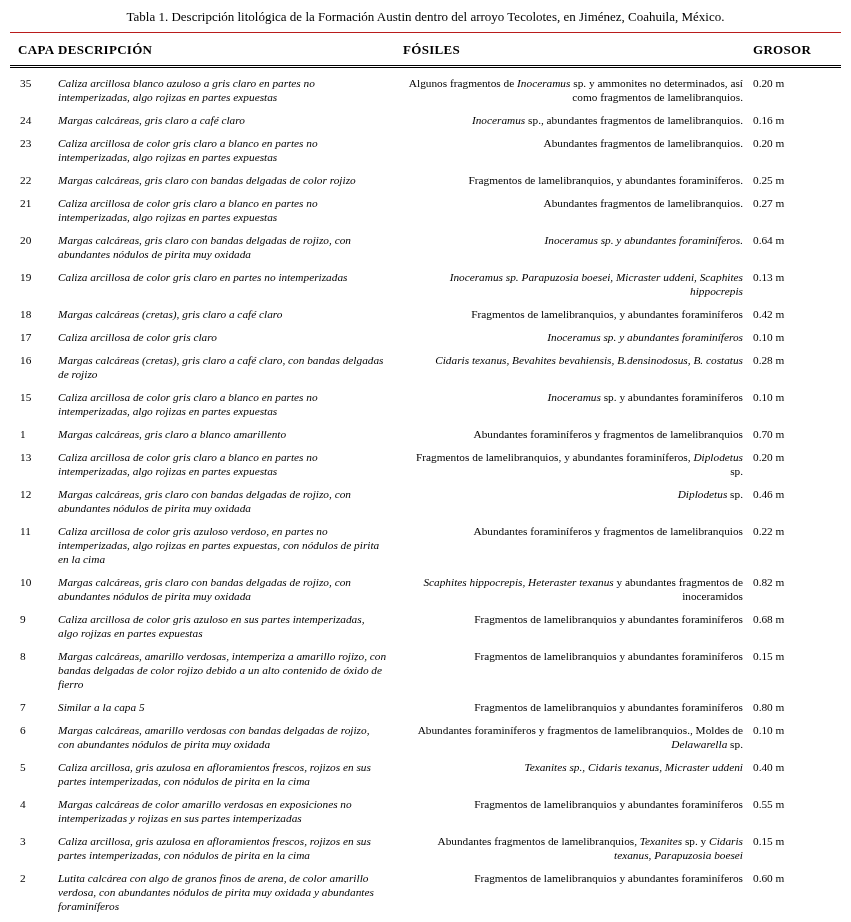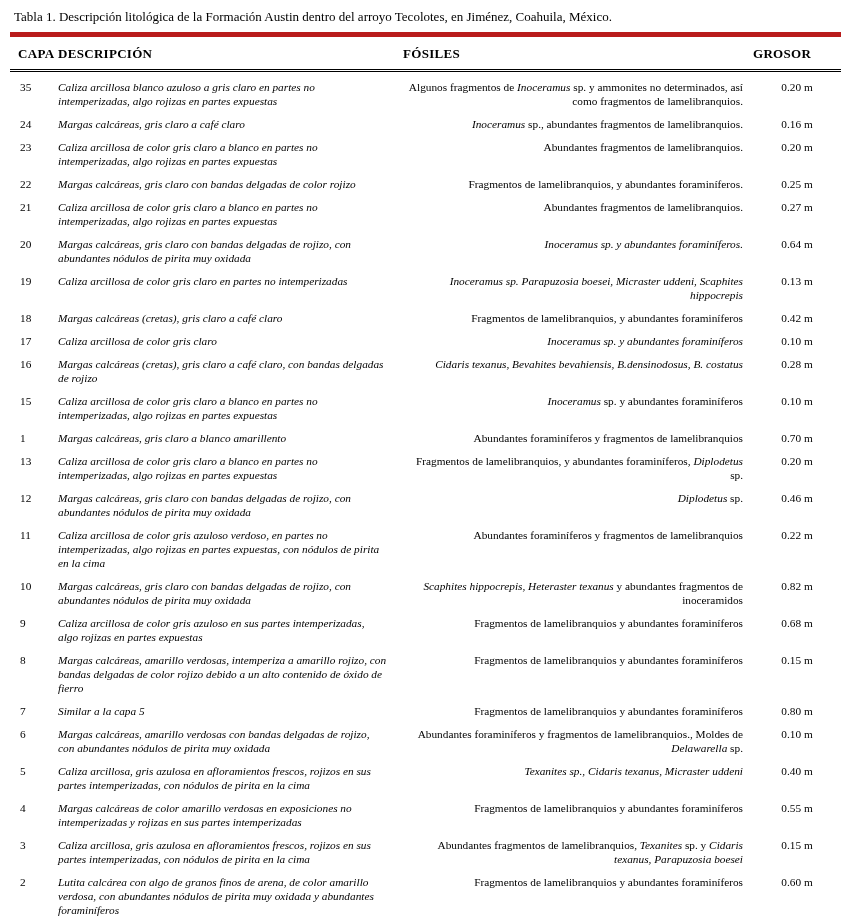--- a/index.html
+++ b/index.html
@@ -7,23 +7,24 @@
     width: 851px;
     min-height: 922px;
     box-sizing: border-box;
     margin: 0 auto;
     padding: 6px 10px 2px 10px;
     background: #ffffff;
     color: #000000;
     font-family: "Liberation Serif", "DejaVu Serif", serif;
   }
   .caption {
+    text-align: center;
     font-size: 13px;
     padding: 3px 4px 7px 4px;
-    border-bottom: 5px solid #b91c1c;
+    border-bottom: 1px solid #b91c1c;
   }
   table.litho {
     width: 100%;
     border-collapse: collapse;
     border-bottom: 1px solid #000;
     table-layout: fixed;
   }
   col.c-capa   { width: 48px; }
   col.c-desc   { width: 345px; }
   col.c-fos    { width: 350px; }
@@ -41,21 +42,21 @@
   tbody td {
     font-size: 11.3px;
     line-height: 14px;
     vertical-align: top;
     padding: 0 6px 9px 0;
   }
   tbody tr:first-child td { padding-top: 8px; }
   td.capa   { padding-left: 10px; }
   td.desc   { padding-right: 16px; font-style: italic; }
   td.fos    { padding-right: 10px; text-align: right; }
-  td.grosor { text-align: center; padding-right: 0; white-space: nowrap; }
+  td.grosor { text-align: left; padding-right: 0; white-space: nowrap; }
   .it { font-style: italic; }
 </style>
 </head>
 <body>
 
 <div class="page">
   <div class="caption">Tabla 1. Descripción litológica de la Formación Austin dentro del arroyo Tecolotes, en Jiménez, Coahuila, México.</div>
   <table class="litho">
     <colgroup>
       <col class="c-capa">

